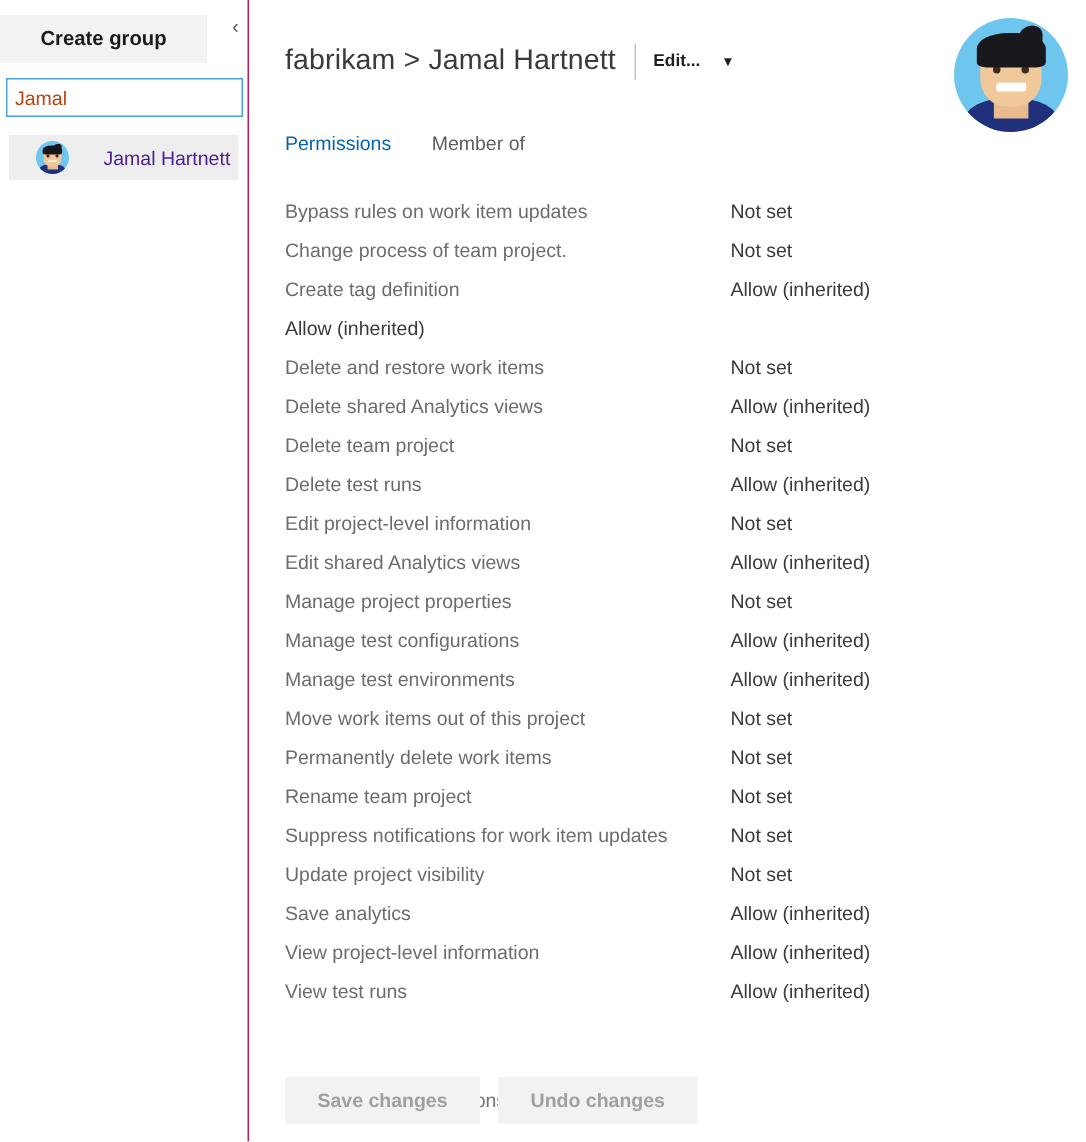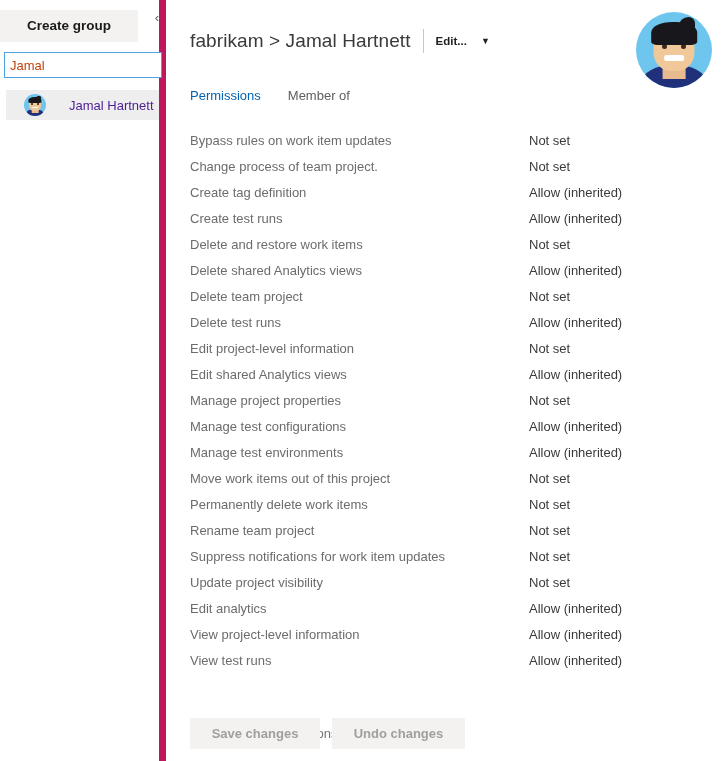--- a/index.html
+++ b/index.html
@@ -17,21 +17,21 @@
   }
 
   
   #sidebar {
     position: absolute;
     left: 0;
     top: 0;
     width: 166px;
     height: 761px;
     background: #ffffff;
-    border-right: 7px solid #be185d;
+    border-right: 1px solid #be185d;
     box-sizing: border-box;
   }
 
   #create-group-btn {
     position: absolute;
     left: 0px;
     top: 10px;
     width: 138px;
     height: 32px;
     background: #f3f2f1;
@@ -252,21 +252,20 @@
   #permissions-table {
     position: absolute;
     left: 23px;
     top: 127px;
     width: 510px;
   }
   .perm-row {
     display: flex;
     align-items: center;
     height: 26px;
-    gap: 42px;
   }
   .perm-name {
     width: 297px;
     flex: none;
     font-size: 13px;
     color: #6c6c6c;
     white-space: nowrap;
     overflow: hidden;
   }
   .perm-value {
@@ -356,21 +355,20 @@
       </div>
       <div class="perm-row">
         <span class="perm-name">Change process of team project.</span>
         <span class="perm-value">Not set</span>
       </div>
       <div class="perm-row">
         <span class="perm-name">Create tag definition</span>
         <span class="perm-value">Allow (inherited)</span>
       </div>
       <div class="perm-row">
-        <span class="perm-name">Create test runs</span>
         <span class="perm-value">Allow (inherited)</span>
       </div>
       <div class="perm-row">
         <span class="perm-name">Delete and restore work items</span>
         <span class="perm-value">Not set</span>
       </div>
       <div class="perm-row">
         <span class="perm-name">Delete shared Analytics views</span>
         <span class="perm-value">Allow (inherited)</span>
       </div>
@@ -416,21 +414,21 @@
       </div>
       <div class="perm-row">
         <span class="perm-name">Suppress notifications for work item updates</span>
         <span class="perm-value">Not set</span>
       </div>
       <div class="perm-row">
         <span class="perm-name">Update project visibility</span>
         <span class="perm-value">Not set</span>
       </div>
       <div class="perm-row">
-        <span class="perm-name">Edit analytics</span>
+        <span class="perm-name">Save analytics</span>
         <span class="perm-value">Allow (inherited)</span>
       </div>
       <div class="perm-row">
         <span class="perm-name">View project-level information</span>
         <span class="perm-value">Allow (inherited)</span>
       </div>
       <div class="perm-row">
         <span class="perm-name">View test runs</span>
         <span class="perm-value">Allow (inherited)</span>
       </div>

